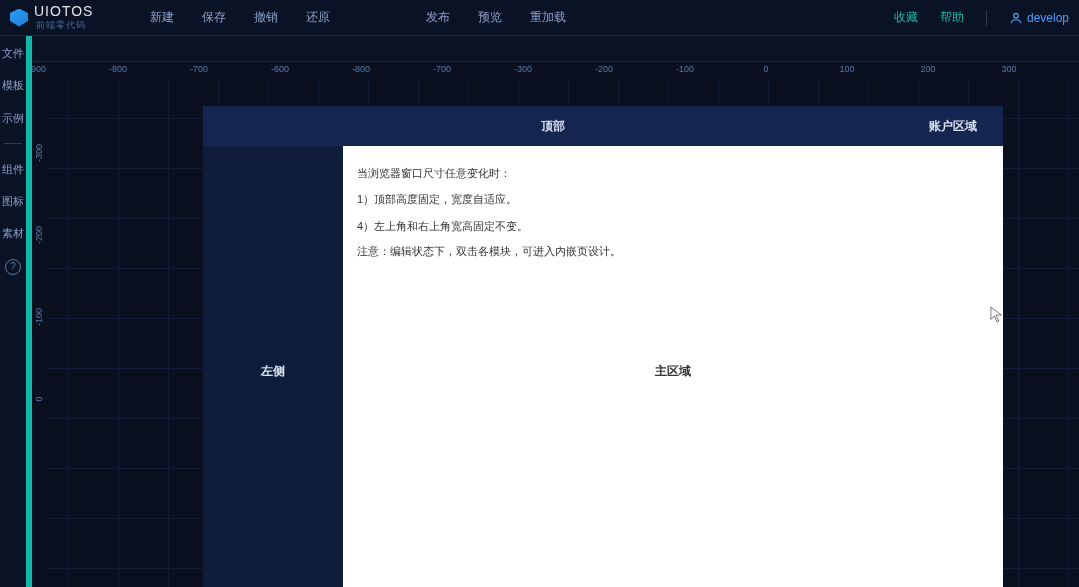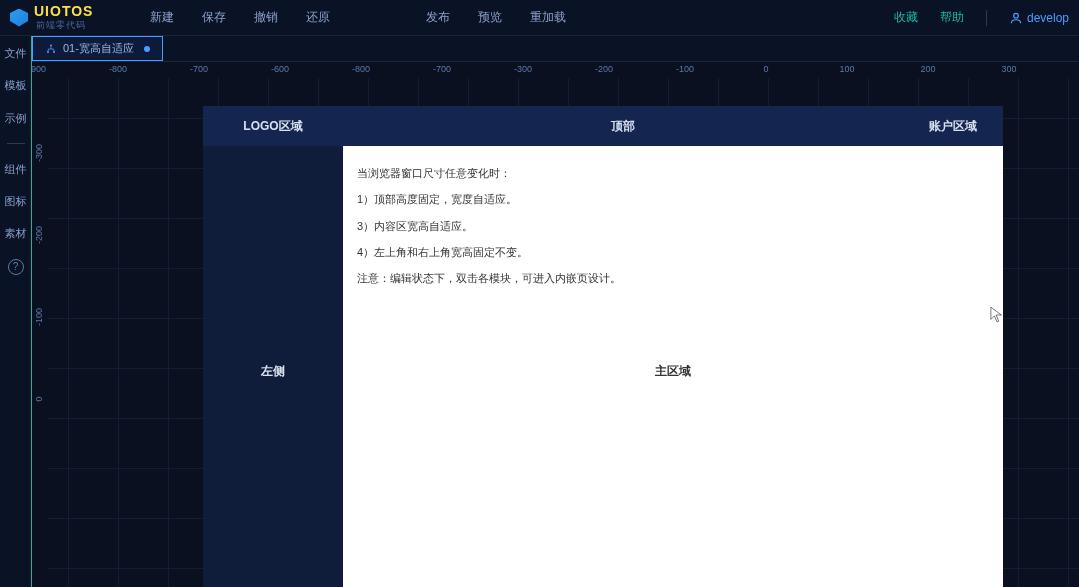--- a/index.html
+++ b/index.html
@@ -19,21 +19,21 @@
   align-items: center;
   padding: 0 10px;
   border-bottom: 1px solid #1a2340;
 }
 .logo-area { display: flex; align-items: center; gap: 6px; width: 110px; }
 .logo-shield {
   width: 18px; height: 18px;
   background: linear-gradient(135deg, #2a9df4, #1e7ed6);
   clip-path: polygon(50% 0, 100% 25%, 100% 70%, 50% 100%, 0 70%, 0 25%);
 }
-.logo-text { color: #fde047; font-weight: bold; font-size: 14px; letter-spacing: 1px; }
+.logo-text { color: #e5e5e5; font-weight: normal; font-size: 14px; letter-spacing: 1px; }
 .logo-sub { color: #4a6a9a; font-size: 9px; letter-spacing: 1px; margin-left: 2px; }
 .menu { display: flex; gap: 28px; margin-left: 30px; }
 .menu-item { color: #8aa0c8; font-size: 12px; cursor: pointer; }
 .menu-gap { width: 40px; }
 .topbar-right { margin-left: auto; display: flex; align-items: center; gap: 22px; }
 .topbar-right .menu-item { color: #14b8a6; }
 .divider { width: 1px; height: 16px; background: #2a3a5a; }
 .user { display: flex; align-items: center; gap: 4px; color: #4a9eff; font-size: 12px; }
 .user-icon { width: 14px; height: 14px; }
 
@@ -63,21 +63,21 @@
   background: #0a1020;
 }
 .sidebar {
   position: absolute;
   left: 0; top: 36px; bottom: 0;
   width: 32px;
   background: #0a1226;
   display: flex; flex-direction: column; align-items: center;
   gap: 18px;
   padding-top: 10px;
-  border-right: 1px solid #14b8a6;
+  border-right: 6px solid #14b8a6;
 }
 .sidebar-item { color: #8aa0c8; font-size: 11px; writing-mode: horizontal-tb; text-align: center; cursor: pointer; line-height: 1.3; }
 .sidebar-divider { width: 18px; height: 1px; background: #2a3a5a; }
 .help-icon {
   width: 16px; height: 16px; border: 1px solid #5a7aa8; border-radius: 50%;
   display: flex; align-items: center; justify-content: center;
   color: #5a7aa8; font-size: 10px;
 }
 
 
@@ -191,30 +191,20 @@
         <circle cx="12" cy="8" r="4"></circle>
           <path d="M4 21c0-4 4-6 8-6s8 2 8 6"></path>
       </svg>
       <span>develop</span>
     </span>
   </div>
 </div>
 
 <div class="tabbar">
   <div class="sidebar-head"></div>
-  <div class="tab">
-    <svg class="tab-icon" viewBox="0 0 24 24">
-      <circle cx="12" cy="5" r="2" fill="#6a9aff"></circle>
-      <circle cx="6" cy="18" r="2" fill="#6a9aff"></circle>
-      <circle cx="18" cy="18" r="2" fill="#6a9aff"></circle>
-      <path d="M12 7v5M12 12H7l-1 4M12 12h5l1 4" stroke="#6a9aff" stroke-width="1.5" fill="none"></path>
-    </svg>
-    <span>01-宽高自适应</span>
-    <span class="tab-dot"></span>
-  </div>
 </div>
 
 <div class="sidebar">
   <div class="sidebar-item">文件</div>
   <div class="sidebar-item">模板</div>
   <div class="sidebar-item">示例</div>
   <div class="sidebar-divider"></div>
   <div class="sidebar-item">组件</div>
   <div class="sidebar-item">图标</div>
   <div class="sidebar-item">素材</div>
@@ -242,30 +232,28 @@
   <div class="ruler-v" id="ruler-v">
       <div class="ruler-v-label" style="top: 75px;">-300</div>
       <div class="ruler-v-label" style="top: 157px;">-200</div>
       <div class="ruler-v-label" style="top: 239px;">-100</div>
       <div class="ruler-v-label" style="top: 321px;">0</div>
     </div>
 
   <div class="canvas">
     <div class="frame">
       <div class="frame-header">
-        <div class="frame-logo-region">LOGO区域</div>
         <div class="frame-top-center">顶部</div>
         <div class="frame-account">账户区域</div>
       </div>
       <div class="frame-body">
         <div class="frame-left">左侧</div>
         <div class="frame-main">
           <div class="frame-main-title">当浏览器窗口尺寸任意变化时：</div>
           <div class="frame-main-line">1）顶部高度固定，宽度自适应。</div>
-          <div class="frame-main-line">3）内容区宽高自适应。</div>
           <div class="frame-main-line">4）左上角和右上角宽高固定不变。</div>
           <div class="frame-main-note">注意：编辑状态下，双击各模块，可进入内嵌页设计。</div>
           <div class="frame-main-center-label">主区域</div>
         </div>
       </div>
     </div>
 
     <svg class="cursor" viewBox="0 0 16 20">
       <path d="M1 1l0 14 4-4 3 7 2-1-3-7 6 0z" fill="#fff" stroke="#000" stroke-width="0.6"></path>
     </svg>

